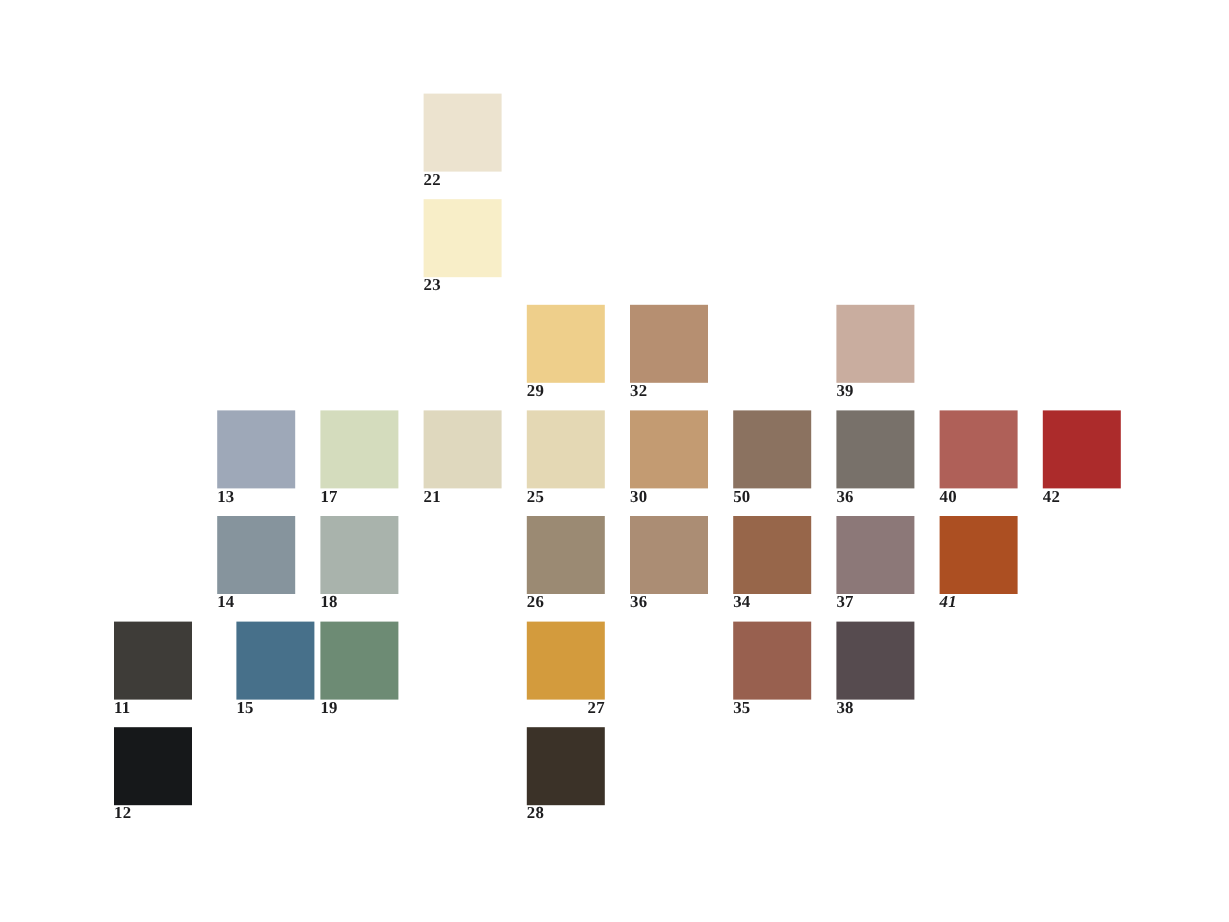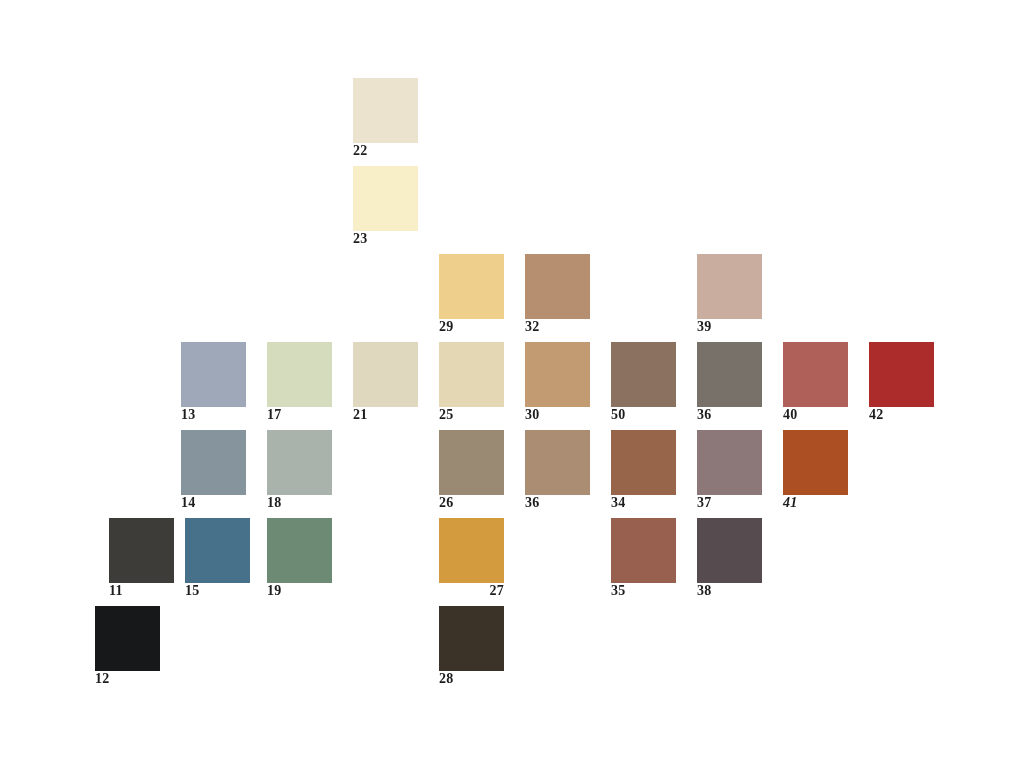--- a/index.html
+++ b/index.html
@@ -131,25 +131,25 @@
       <div class="swatch-label" style="color: rgb(29, 29, 31);">34</div>
     </div>
     <div class="swatch-cell" style="left: 697px; top: 430px;">
       <div class="swatch-chip" title="#8c7878" style="background: rgb(140, 120, 120);"></div>
       <div class="swatch-label" style="color: rgb(29, 29, 31);">37</div>
     </div>
     <div class="swatch-cell" style="left: 783px; top: 430px;">
       <div class="swatch-chip" title="#ac4f22" style="background: rgb(172, 79, 34);"></div>
       <div class="swatch-label" style="color: rgb(29, 29, 31); font-style: italic;">41</div>
     </div>
-    <div class="swatch-cell" style="left: 95px; top: 518px; margin-left: 14px;">
+    <div class="swatch-cell" style="left: 95px; top: 518px;">
       <div class="swatch-chip" title="#3e3c38" style="background: rgb(62, 60, 56);"></div>
       <div class="swatch-label" style="color: rgb(29, 29, 31);">11</div>
     </div>
-    <div class="swatch-cell" style="left: 185px; top: 518px; border-radius: 28px;">
+    <div class="swatch-cell" style="left: 197px; top: 518px; border-radius: 28px;">
       <div class="swatch-chip" title="#47708a" style="background: rgb(71, 112, 138);"></div>
       <div class="swatch-label" style="color: rgb(29, 29, 31);">15</div>
     </div>
     <div class="swatch-cell" style="left: 267px; top: 518px;">
       <div class="swatch-chip" title="#6d8b74" style="background: rgb(109, 139, 116);"></div>
       <div class="swatch-label" style="color: rgb(29, 29, 31);">19</div>
     </div>
     <div class="swatch-cell" style="left: 439px; top: 518px;">
       <div class="swatch-chip" title="#d39b3d" style="background: rgb(211, 155, 61);"></div>
       <div class="swatch-label" style="color: rgb(29, 29, 31); text-align: right;">27</div>

